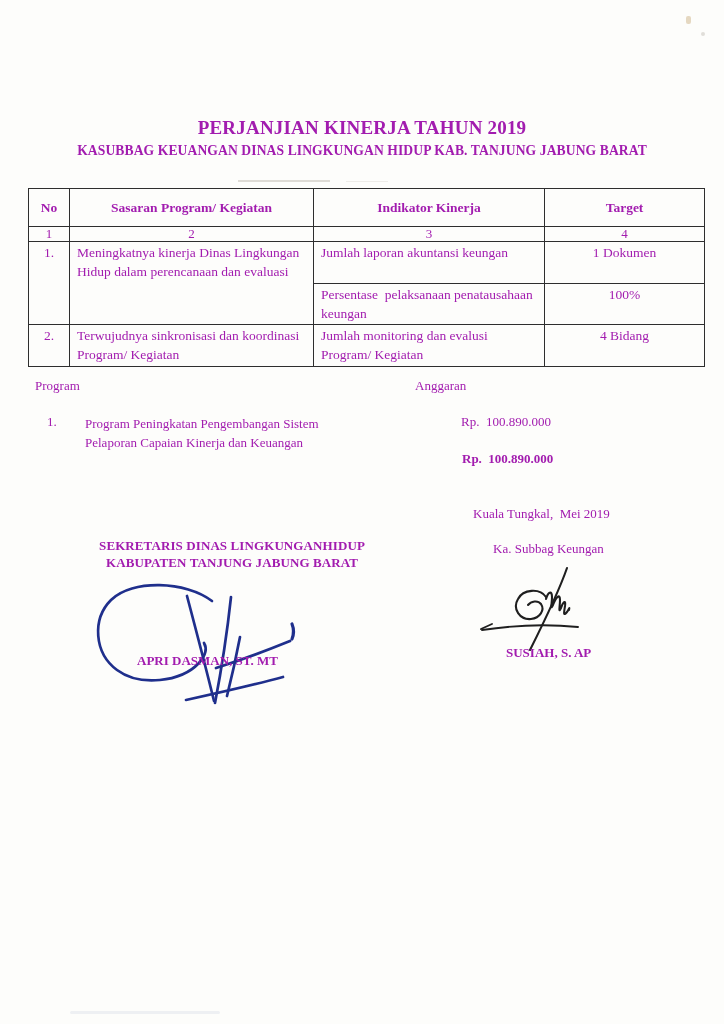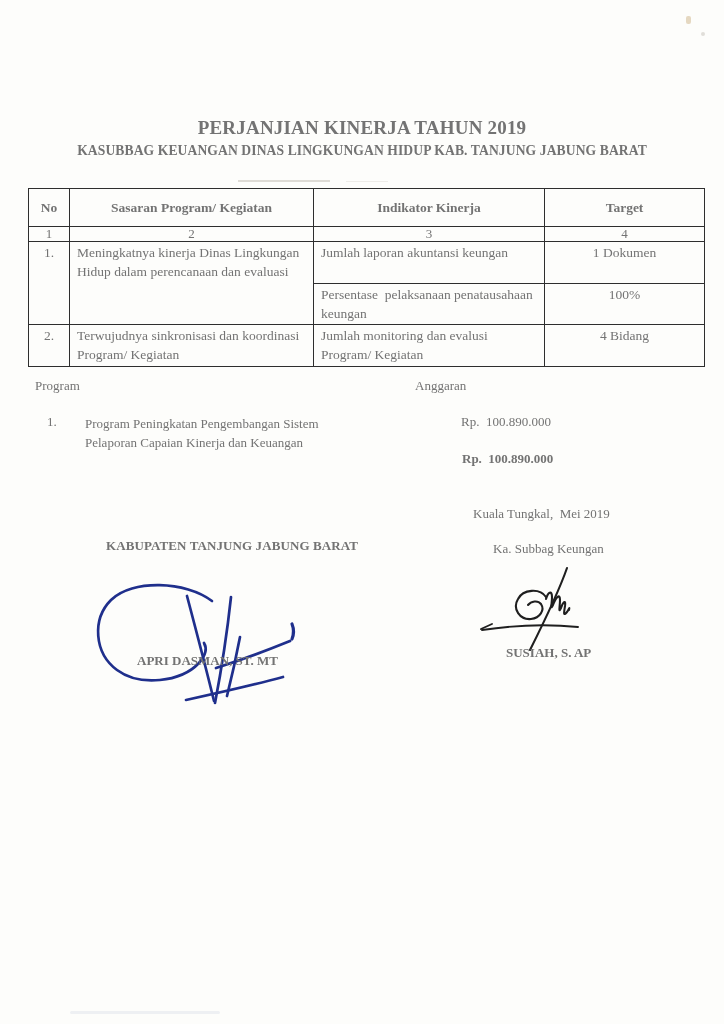--- a/index.html
+++ b/index.html
@@ -1,19 +1,19 @@
 <!DOCTYPE html>
 <html><head>
 <meta charset="utf-8">
 <style>
   html,body { margin:0; padding:0; background:#ffffff; }
   .page {
     position:relative; width:724px; height:1024px;
     background:#fdfdfb; overflow:hidden;
-    font-family:"Liberation Serif", serif; color:#737373;
+    font-family:"Liberation Serif", serif; color:#a21caf;
   }
   
   .title-block { position:absolute; top:117px; left:0; width:724px; text-align:center; }
   .title { font-size:19px; font-weight:bold; letter-spacing:.2px; }
   .subtitle { font-size:13.6px; font-weight:bold; margin-top:4px; letter-spacing:.1px; }
   
   .pk-table {
     position:absolute; left:28px; top:188px; width:676px;
     border-collapse:collapse; font-size:13.5px; table-layout:fixed;
   }
@@ -93,20 +93,21 @@
   <div class="abs prog-name" style="left:77px; top:414px;">
     <div>Program Peningkatan Pengembangan Sistem</div>
     <div>Pelaporan Capaian Kinerja dan Keuangan</div>
   </div>
   <div class="abs pre" style="left:461px; top:414px;">Rp.  100.890.000</div>
   <div class="abs pre bold" style="left:462px; top:451px;">Rp.  100.890.000</div>
 
   <div class="abs pre" style="left:473px; top:506px;">Kuala Tungkal,  Mei 2019</div>
 
   <div class="sek-block">
+    <div>SEKRETARIS DINAS LINGKUNGANHIDUP</div>
     <div>KABUPATEN TANJUNG JABUNG BARAT</div>
   </div>
   <div class="abs" style="left:493px; top:541px;">Ka. Subbag Keungan</div>
 
   <svg class="sig-svg" width="724" height="1024" viewBox="0 0 724 1024">
 
     <g stroke="#1f2f8c" fill="none" stroke-linecap="round" stroke-width="2.7">
       <path d="M 212 601 C 186 581 132 579 111 600 C 92 619 94 653 117 670 C 140 687 181 682 199 663 C 206 655 207 648 204 643"></path>
       <path d="M 187 596 C 196 630 206 668 214 701"></path>
       <path d="M 231 597 C 227 634 221 672 215 703"></path>

